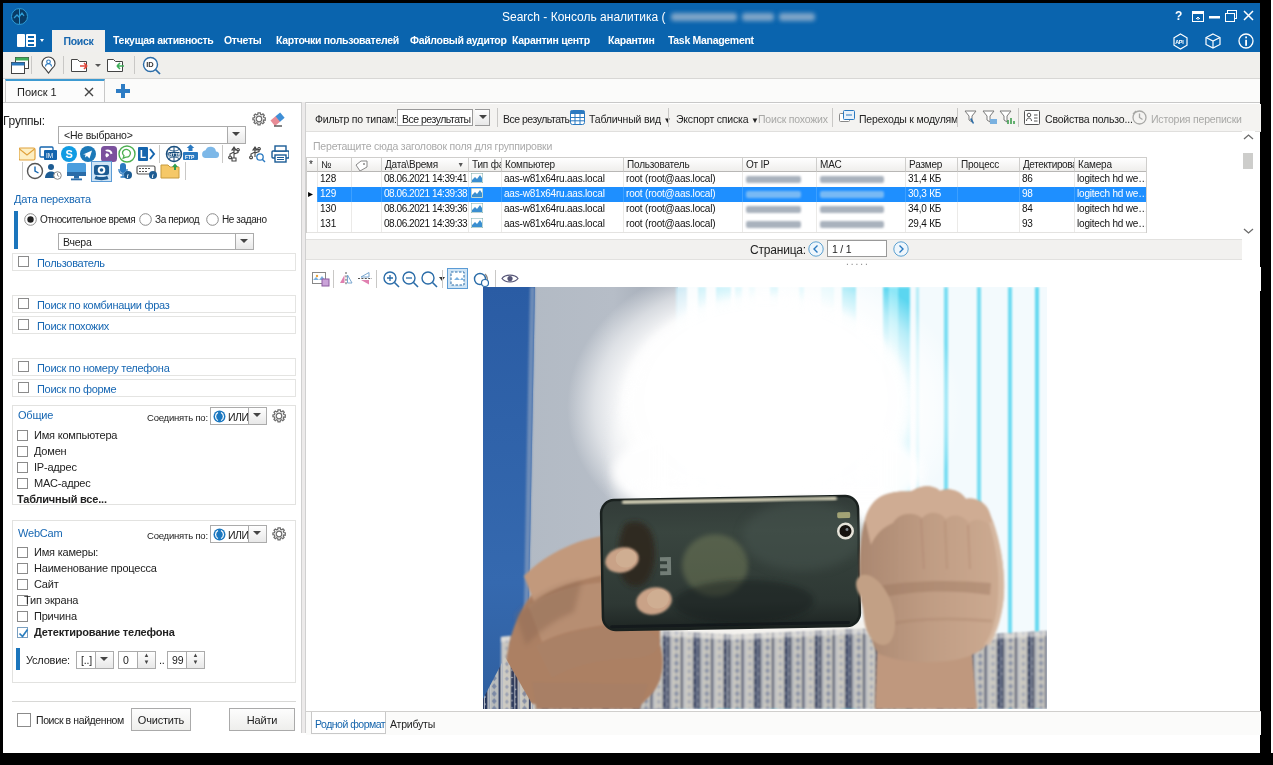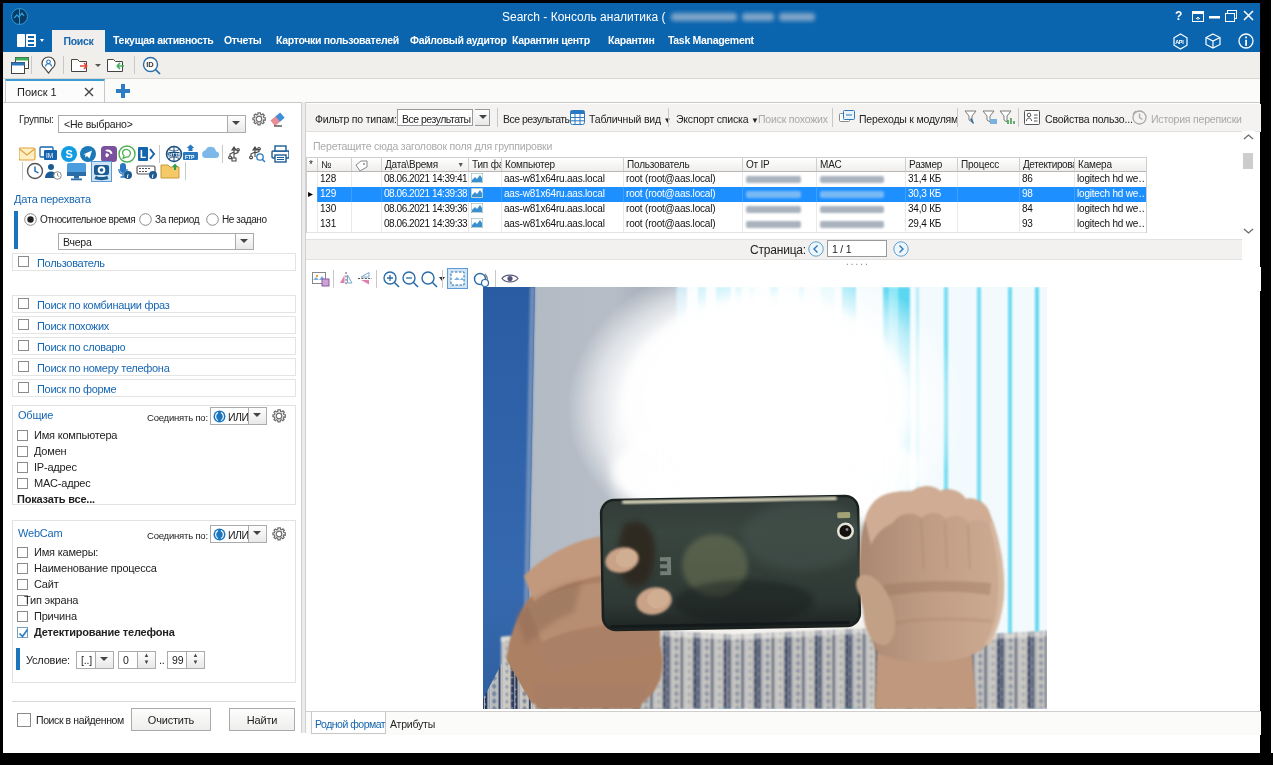--- a/index.html
+++ b/index.html
@@ -158,22 +158,22 @@
       <svg style="position:absolute;left:78px;top:6px" width="10" height="10">
           <path d="M1 1l8 8M9 1l-8 8" stroke="#444" stroke-width="1.4"></path>
         </svg>
     </div>
     <svg class="abs" style="left:112px;top:4px" width="16" height="16">
         <path d="M8 1v14M1 8h14" stroke="#2d7cc4" stroke-width="4"></path>
       </svg>
   </div>
   <div id="main" class="abs">
     <div id="lpanel" class="abs">
-      <div class="lbl" style="left:16px;top:11px;font-size:10px">Группы:</div>
-      <div class="combo" style="left:55px;top:12px;width:188px;height:18px">
+      <div class="lbl" style="left:0;top:11px;font-size:12px">Группы:</div>
+      <div class="combo" style="left:55px;top:23px;width:188px;height:18px">
           <span style="position:absolute;left:5px;top:2px">&lt;Не выбрано&gt;</span>
           <span class="ar"></span>
         </div>
       <svg class="abs" style="left:248px;top:8px" width="16" height="16" viewBox="0 0 16 16">
           <path d="M8 5.2a2.8 2.8 0 1 0 0 5.6 2.8 2.8 0 0 0 0-5.6zm6.2 4.1l-1.5-.3a4.9 4.9 0 0 1-.5 1.2l.9 1.2-1.3 1.3-1.2-.9c-.4.2-.8.4-1.2.5l-.3 1.5H7l-.3-1.5c-.4-.1-.8-.3-1.2-.5l-1.2.9-1.3-1.3.9-1.2c-.2-.4-.4-.8-.5-1.2l-1.5-.3V7l1.5-.3c.1-.4.3-.8.5-1.2l-.9-1.2 1.3-1.3 1.2.9c.4-.2.8-.4 1.2-.5L7 1.8h2.3l.3 1.5c.4.1.8.3 1.2.5l1.2-.9 1.3 1.3-.9 1.2c.2.4.4.8.5 1.2l1.5.3z" fill="none" stroke="#6b6b6b" stroke-width="1.2"></path>
         </svg>
       <svg class="abs" style="left:265px;top:8px" width="18" height="17" viewBox="0 0 18 17">
           <g transform="rotate(-40 9 8)">
             <rect x="3" y="5" width="7" height="7" fill="#e88c96"></rect>
             <rect x="9.6" y="5" width="6" height="7" fill="#3f8fd6"></rect>
@@ -287,24 +287,20 @@
           <span class="blue">Пользователь</span>
         </div>
       <div class="itm" style="top:192px">
           <span class="cbx"></span>
           <span class="blue">Поиск по комбинации фраз</span>
         </div>
       <div class="itm" style="top:213px">
           <span class="cbx"></span>
           <span class="blue">Поиск похожих</span>
         </div>
-      <div class="itm" style="top:234px">
-          <span class="cbx"></span>
-          <span class="blue">Поиск по словарю</span>
-        </div>
       <div class="itm" style="top:255px">
           <span class="cbx"></span>
           <span class="blue">Поиск по номеру телефона</span>
         </div>
       <div class="itm" style="top:276px">
           <span class="cbx"></span>
           <span class="blue">Поиск по форме</span>
         </div>
 
       <div class="sect" style="left:9px;top:302px;width:284px;height:100px"></div>
@@ -322,21 +318,21 @@
           <path d="M8 5.2a2.8 2.8 0 1 0 0 5.6 2.8 2.8 0 0 0 0-5.6zm6.2 4.1l-1.5-.3a4.9 4.9 0 0 1-.5 1.2l.9 1.2-1.3 1.3-1.2-.9c-.4.2-.8.4-1.2.5l-.3 1.5H7l-.3-1.5c-.4-.1-.8-.3-1.2-.5l-1.2.9-1.3-1.3.9-1.2c-.2-.4-.4-.8-.5-1.2l-1.5-.3V7l1.5-.3c.1-.4.3-.8.5-1.2l-.9-1.2 1.3-1.3 1.2.9c.4-.2.8-.4 1.2-.5L7 1.8h2.3l.3 1.5c.4.1.8.3 1.2.5l1.2-.9 1.3 1.3-.9 1.2c.2.4.4.8.5 1.2l1.5.3z" fill="none" stroke="#6b6b6b" stroke-width="1.2"></path>
         </svg>
       <span class="cbx" style="left:14px;top:327px"></span>
         <div class="lbl" style="left:31px;top:326px">Имя компьютера</div>
       <span class="cbx" style="left:14px;top:343px"></span>
         <div class="lbl" style="left:31px;top:342px">Домен</div>
       <span class="cbx" style="left:14px;top:359px"></span>
         <div class="lbl" style="left:31px;top:358px">IP-адрес</div>
       <span class="cbx" style="left:14px;top:375px"></span>
         <div class="lbl" style="left:31px;top:374px">MAC-адрес</div>
-      <div class="lbl" style="left:14px;top:390px;font-weight:bold">Показать все...</div>
+      <div class="lbl" style="left:14px;top:390px;font-weight:bold">Табличный все...</div>
 
       <div class="sect" style="left:9px;top:417px;width:284px;height:163px"></div>
       <div class="lbl blue" style="left:15px;top:424px">WebCam</div>
       <div class="lbl11" style="left:144px;top:427px;font-size:9.5px">Соединять по:</div>
       <div class="combo" style="left:207px;top:422px;width:57px;height:18px">
           <svg style="position:absolute;left:2px;top:2px" width="13" height="13">
             <circle cx="6.5" cy="6.5" r="6" fill="#1a77c0"></circle>
             <path d="M5 2.5a4.5 4.5 0 0 0 0 8M8 2.5a4.5 4.5 0 0 1 0 8" stroke="#fff" stroke-width="1.2" fill="none"></path>
           </svg>
           <span style="position:absolute;left:17px;top:3px;letter-spacing:-0.5px">ИЛИ</span>
@@ -372,21 +368,21 @@
         </div>
       <div class="lbl" style="left:156px;top:551px">..</div>
       <div class="combo" style="left:164px;top:548px;width:38px;height:18px">
           <span style="position:absolute;left:4px;top:2px">99</span>
           <span class="ar spin">▲<br>▼</span>
         </div>
 
       <div class="abs" style="left:9px;top:598px;width:284px;height:1px;background:#d8d8d6"></div>
       <span class="cbx" style="left:14px;top:610px;width:14px;height:14px"></span>
       <div class="lbl" style="left:33px;top:611px;font-size:10.5px;letter-spacing:-0.4px">Поиск в найденном</div>
-      <div class="btn" style="left:128px;top:605px;width:80px;height:23px;line-height:22px">Очистить</div>
+      <div class="btn" style="left:128px;top:605px;width:60px;height:23px;line-height:22px">Очистить</div>
       <div class="btn" style="left:226px;top:605px;width:66px;height:23px;line-height:22px">Найти</div>
     </div>
     <div id="split" class="abs"></div>
     <div id="rpanel" class="abs">
       <div class="abs" style="left:0;top:1px;width:955px;height:27px;background:#f4f3f1;border-bottom:1px solid #e0dfdd"></div>
       <div class="lbl11" style="left:9px;top:10px">Фильтр по типам:</div>
       <div class="combo" style="left:91px;top:6px;width:76px;height:17px;border-color:#999;overflow:hidden">
           <span style="position:absolute;left:4px;top:3px;letter-spacing:-0.5px">Все результаты</span>
         </div>
       <div class="combo" style="left:169px;top:6px;width:15px;height:17px;border-color:#999">

